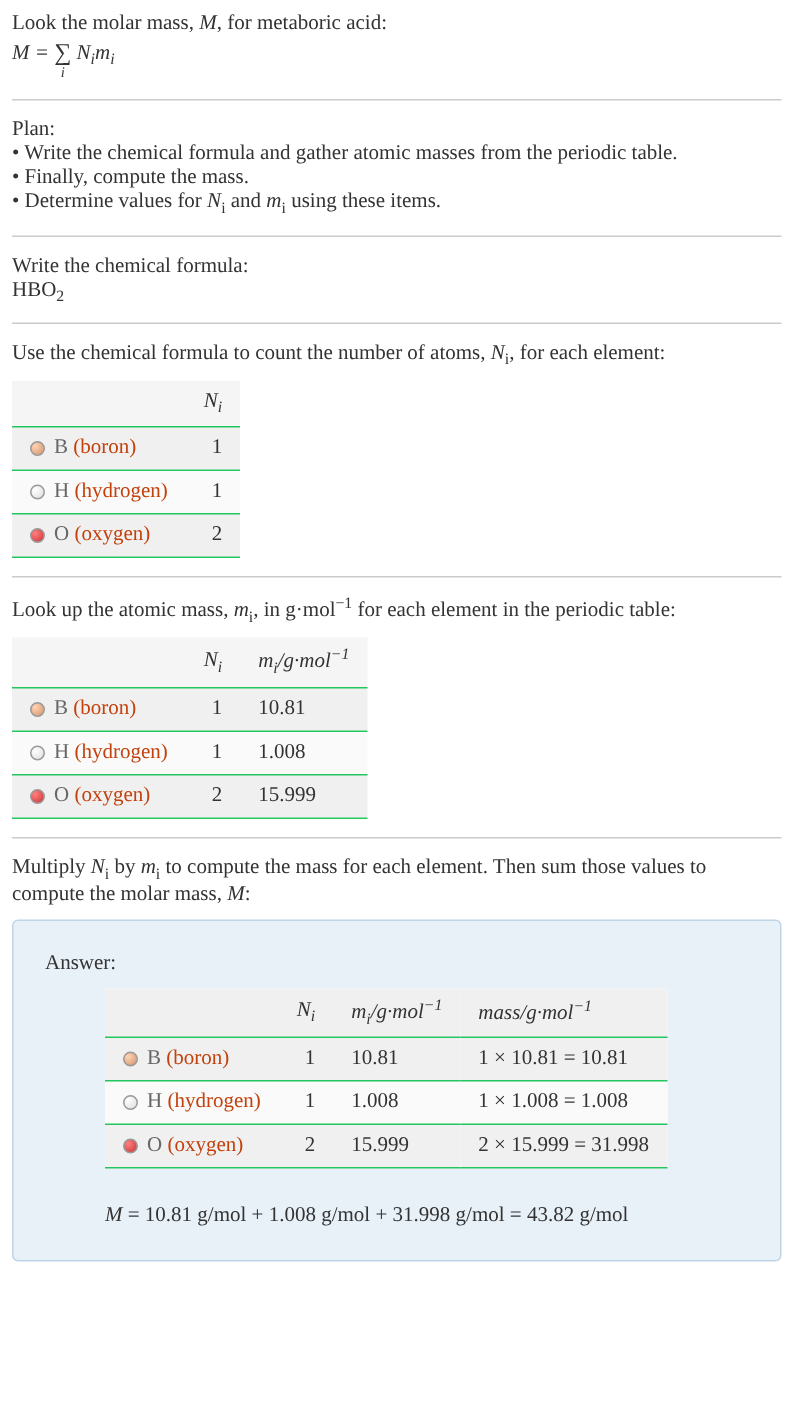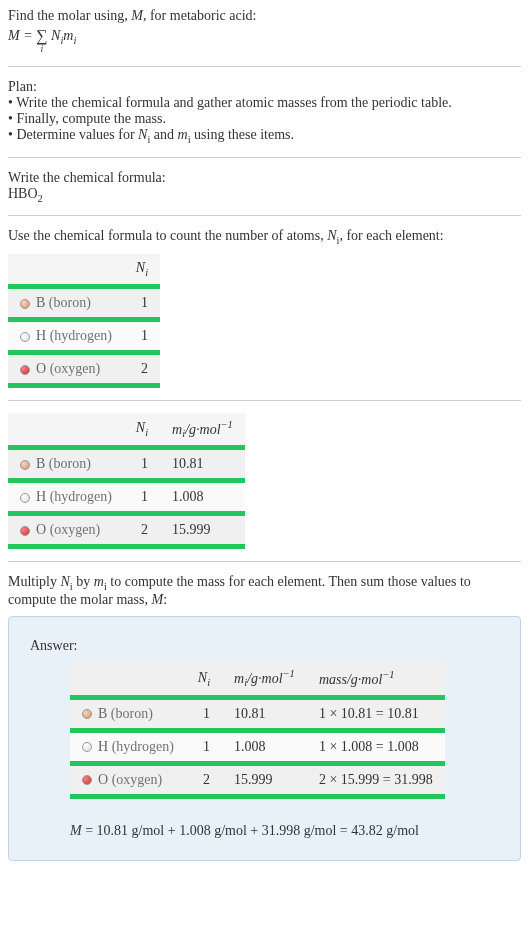--- a/index.html
+++ b/index.html
@@ -35,38 +35,38 @@
       vertical-align: super;
       font-size: 0.75em;
     }
     table {
       border-collapse: collapse;
       margin: 8px 0;
     }
     th, td {
       padding: 6px 12px;
       text-align: left;
-      border-bottom: 5px solid #22c55e;
+      border-bottom: 1px solid #22c55e;
     }
     th {
       background: #f5f5f5;
       font-weight: normal;
       font-style: italic;
     }
     tr.data-row {
       background: #fafafa;
     }
     tr.data-row:nth-child(even) {
       background: #f0f0f0;
     }
     .element-cell {
       color: #999;
     }
     .element-name {
-      color: #737373;
+      color: #c2410c;
     }
     .element-symbol {
       color: #666;
     }
     .dot {
       display: inline-block;
       width: 10px;
       height: 10px;
       border-radius: 50%;
       margin-right: 6px;
@@ -123,21 +123,21 @@
       display: block;
       font-size: 0.7em;
       font-style: italic;
     }
   </style>
 </head>
 <body>
 
 <div class="section">
   <div>
-    <span>Find the molar using, </span><i>M</i><span>, for metaboric acid:</span>
+    <span>Look the molar mass, </span><i>M</i><span>, for metaboric acid:</span>
   </div>
   <div class="formula">
     <span>M</span><span> = </span><span class="under"><span class="sum-top sigma">∑</span><span class="sum-bot">i</span></span> <span>N</span><span class="sub">i</span><span>m</span><span class="sub">i</span>
   </div>
 </div>
 
 <hr class="divider">
 
 <div class="section">
   <div>Plan:</div>
@@ -181,20 +181,23 @@
       <td class="element-cell"><span class="dot dot-oxygen"></span><span class="element-symbol">O</span> <span class="element-name">(oxygen)</span></td>
       <td class="num-col">2</td>
     </tr>
   </tbody>
     </table>
 </div>
 
 <hr class="divider">
 
 <div class="section">
+  <div>
+    <span>Look up the atomic mass, </span><i>m</i><span class="sub">i</span><span>, in g·mol</span><span class="sup">−1</span><span> for each element in the periodic table:</span>
+  </div>
   <table>
     <tbody>
         <tr>
       <th></th>
       <th class="num-col"><i>N</i><span class="sub">i</span></th>
       <th><i>m</i><span class="sub">i</span><span>/g·mol</span><span class="sup">−1</span></th>
     </tr>
     <tr class="data-row">
       <td class="element-cell"><span class="dot dot-boron"></span><span class="element-symbol">B</span> <span class="element-name">(boron)</span></td>
       <td class="num-col">1</td>

